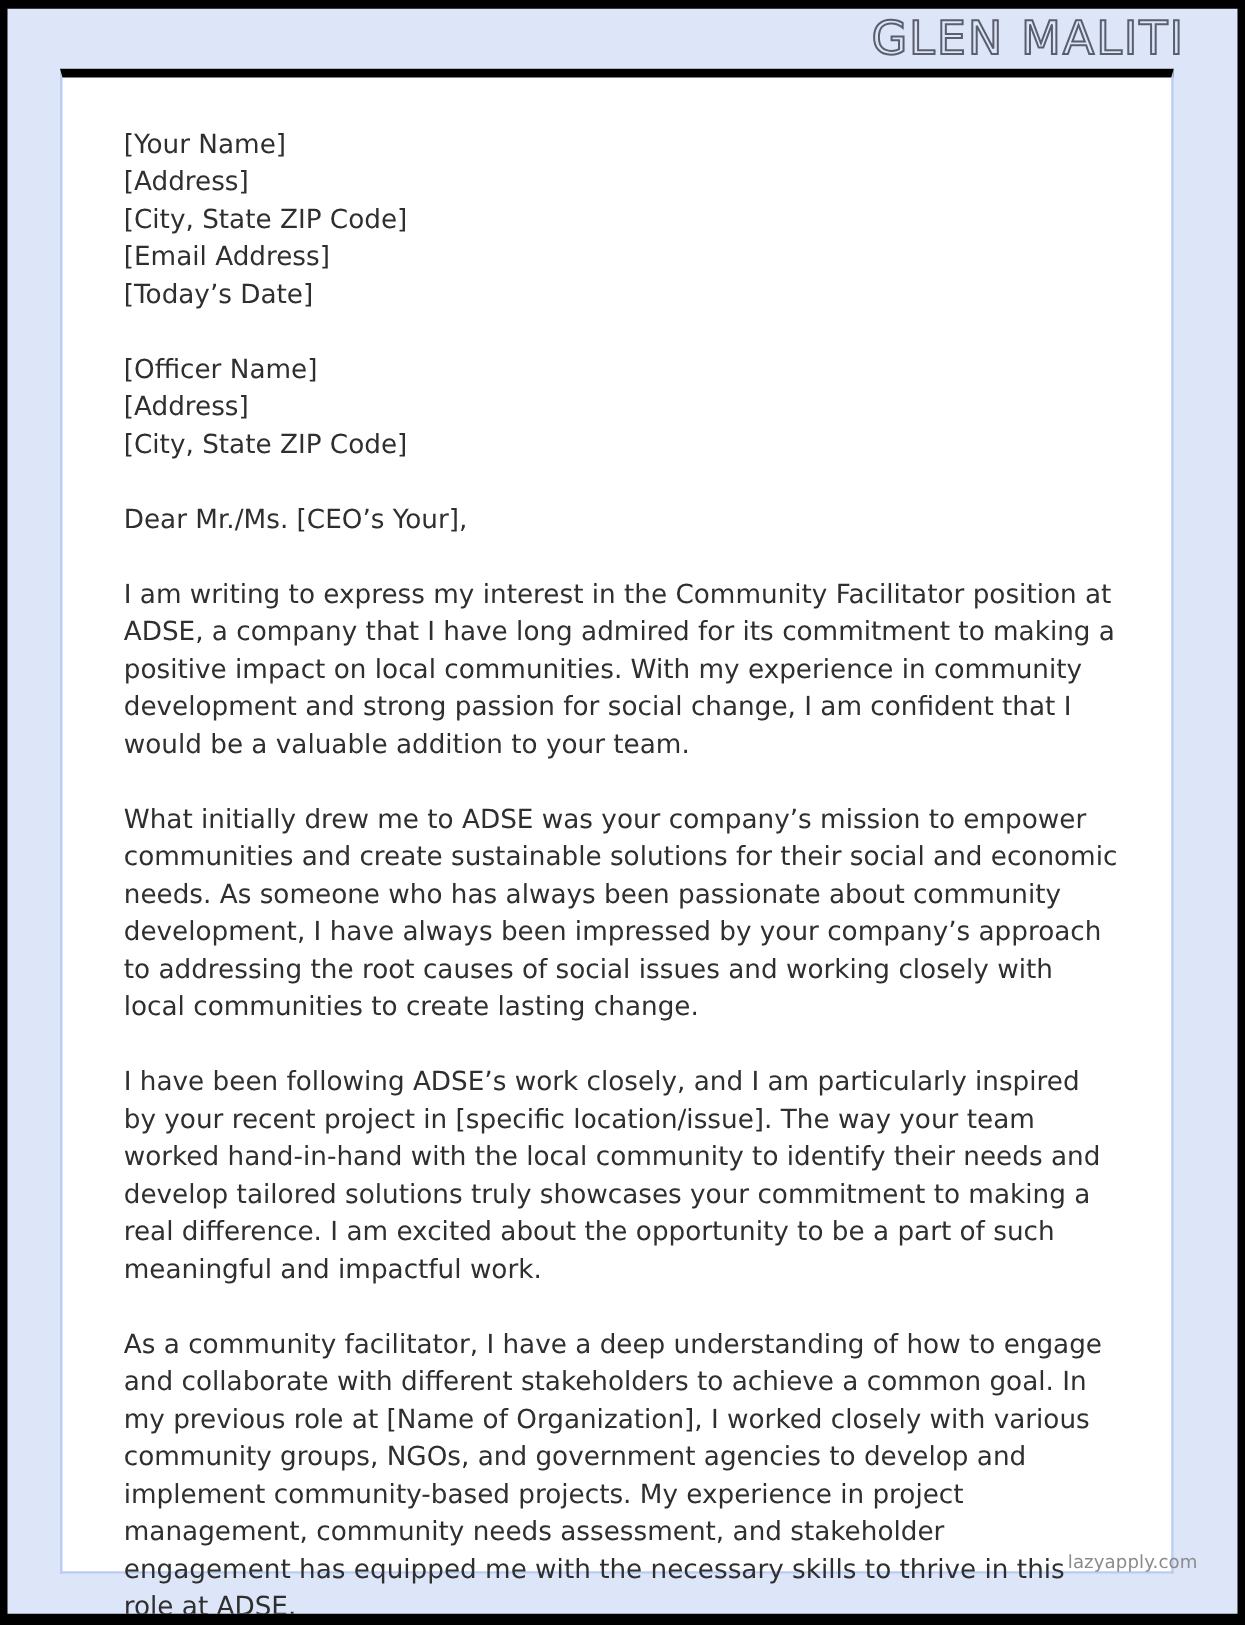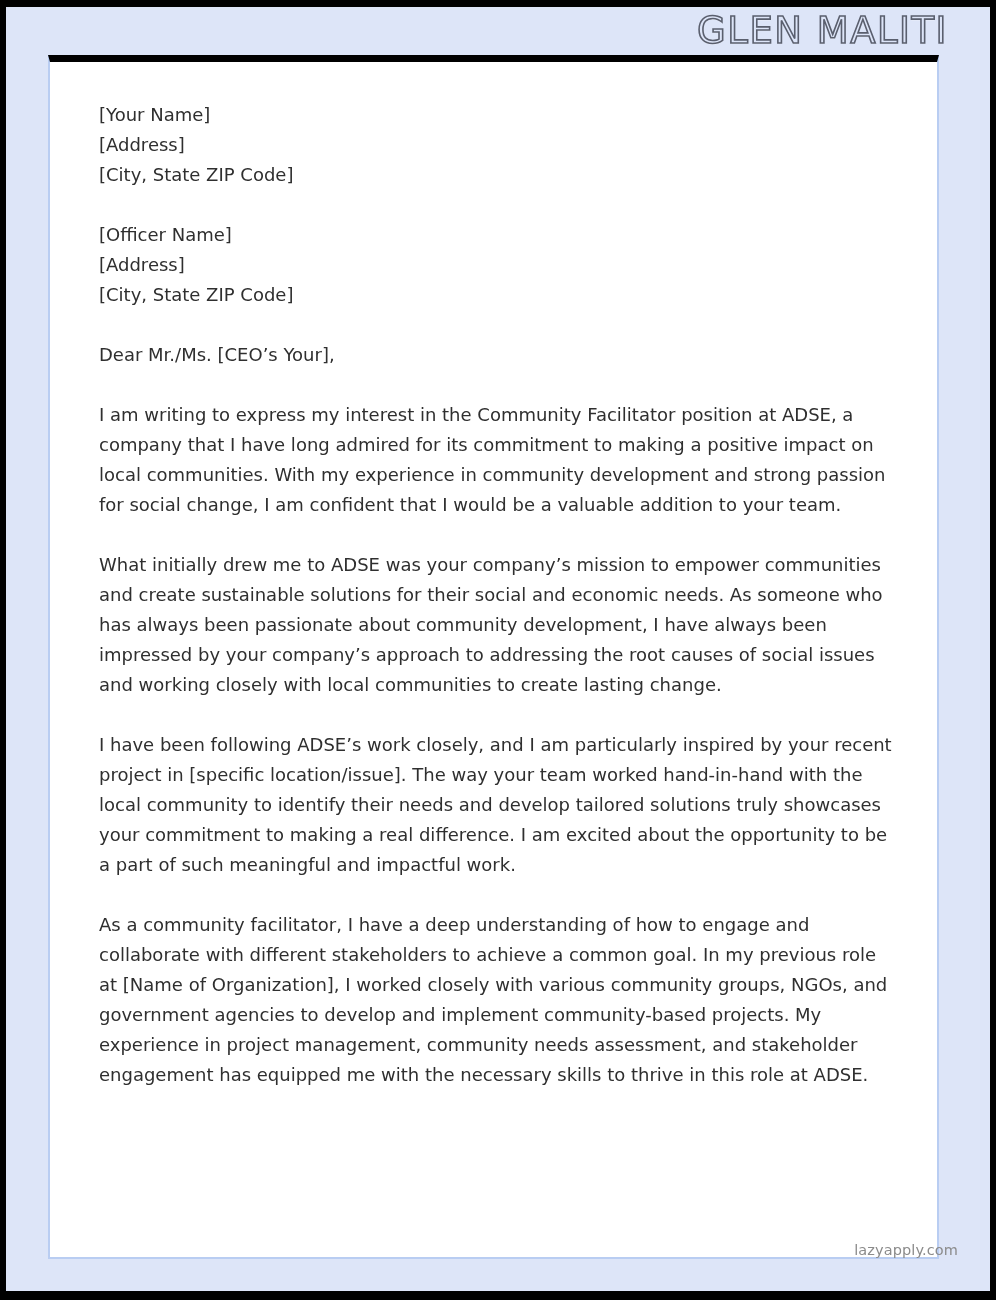--- a/index.html
+++ b/index.html
@@ -70,21 +70,21 @@
     overflow: visible;
   }
 
   
   #letter-body {
     position: absolute;
     left: 42px;
     top: 48px;
     width: 891px;
     padding: 45px 44px 0 51px;
-    font-size: 18px;
+    font-size: 21px;
     line-height: 30px;
     color: #2f2f2f;
     font-weight: 400;
   }
 
   .addr-block {
     margin: 0 0 30px 0;
   }
   .addr-line {
     display: block;
@@ -126,20 +126,22 @@
   </div>
 
   <div id="page-sheet"></div>
 
   <div id="letter-body">
 
     <div class="addr-block">
       <span class="addr-line">[Your Name]</span>
       <span class="addr-line">[Address]</span>
       <span class="addr-line">[City, State ZIP Code]</span>
+      <span class="addr-line">[Email Address]</span>
+      <span class="addr-line">[Today’s Date]</span>
     </div>
 
     <div class="addr-block">
       <span class="addr-line">[Officer Name]</span>
       <span class="addr-line">[Address]</span>
       <span class="addr-line">[City, State ZIP Code]</span>
     </div>
 
     <p class="salutation">Dear Mr./Ms. [CEO’s Your],</p>
 

